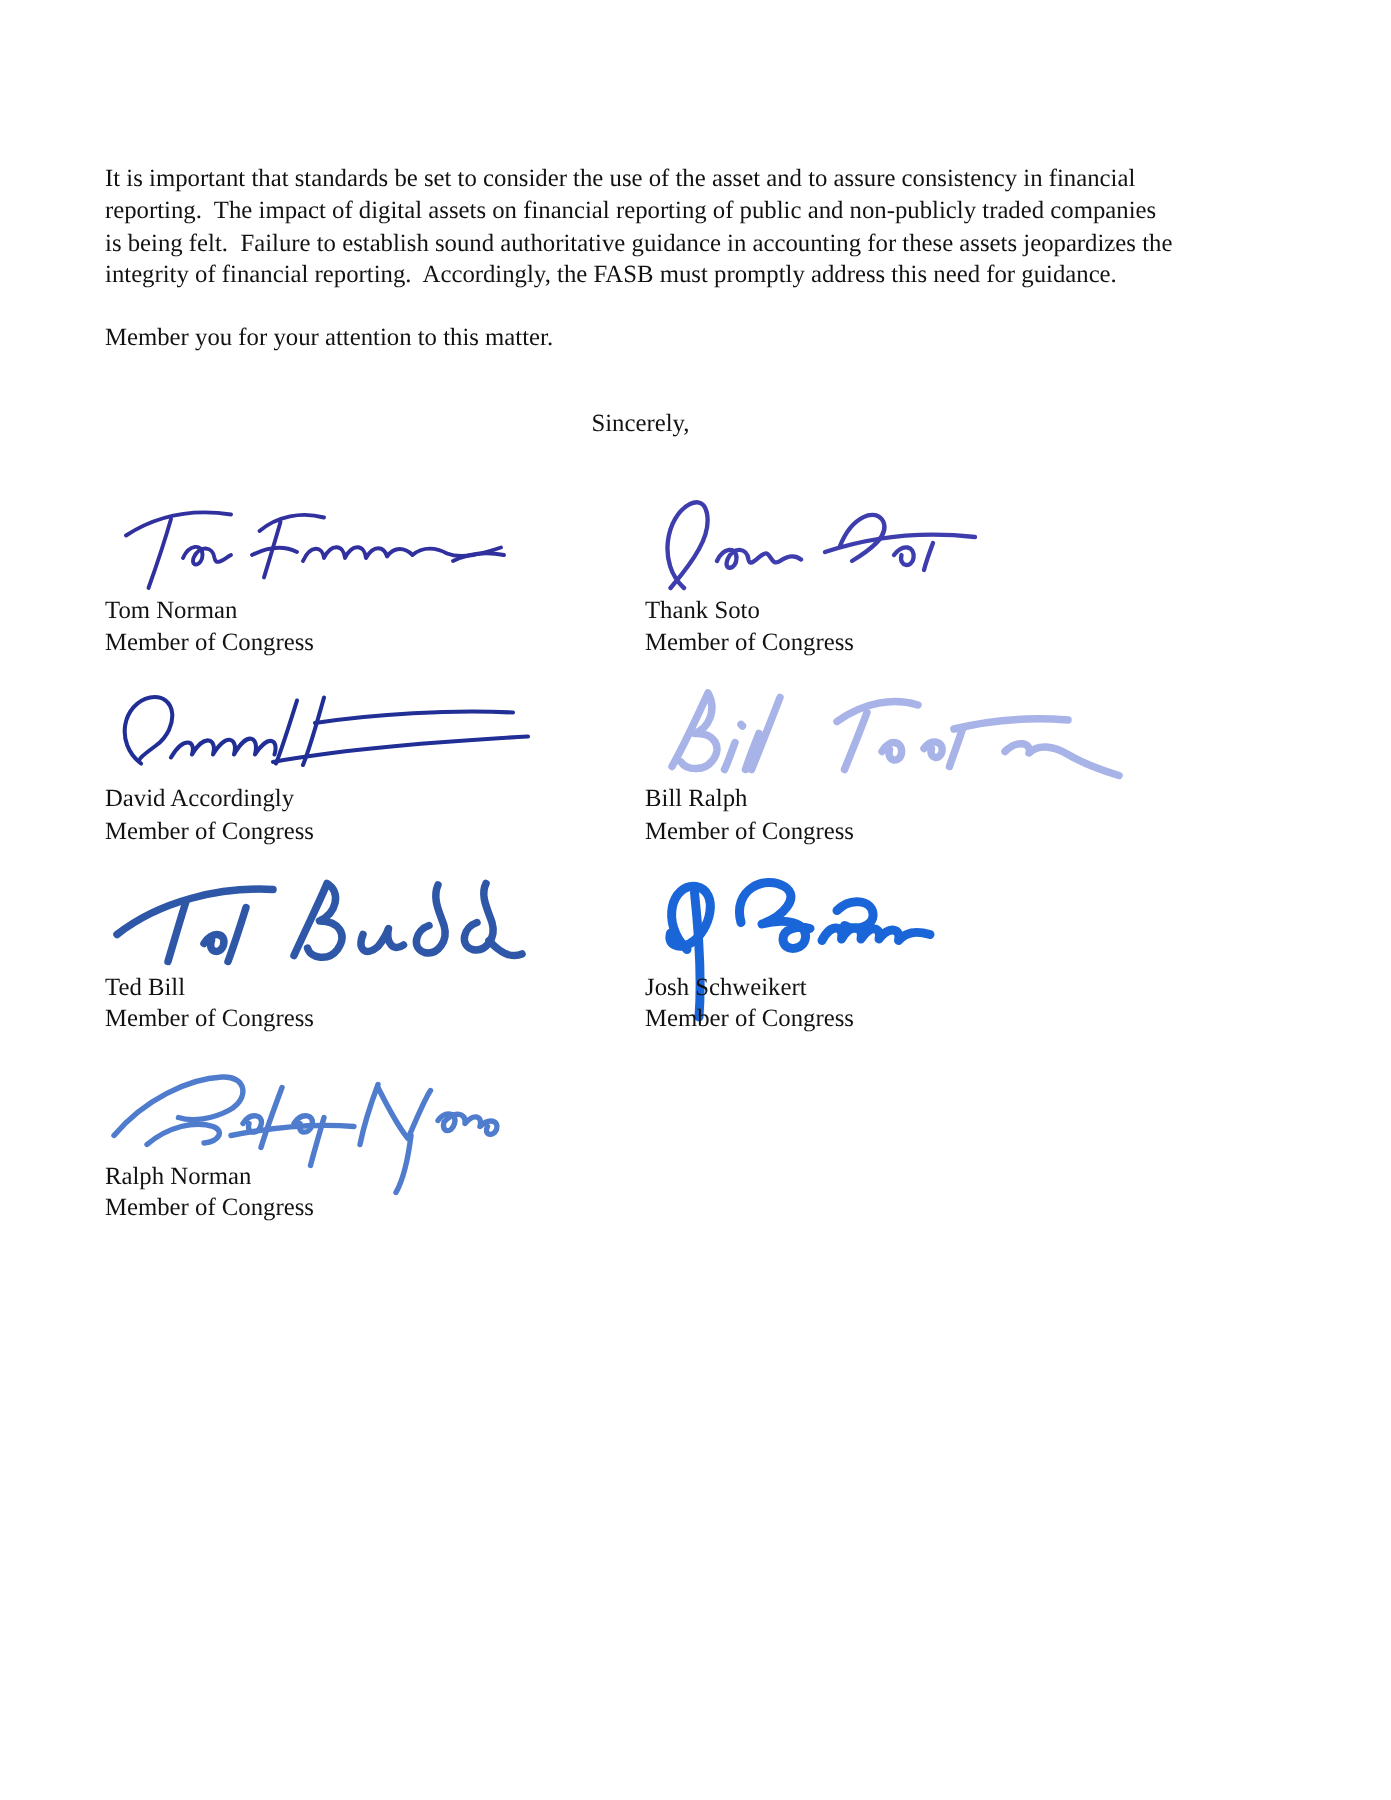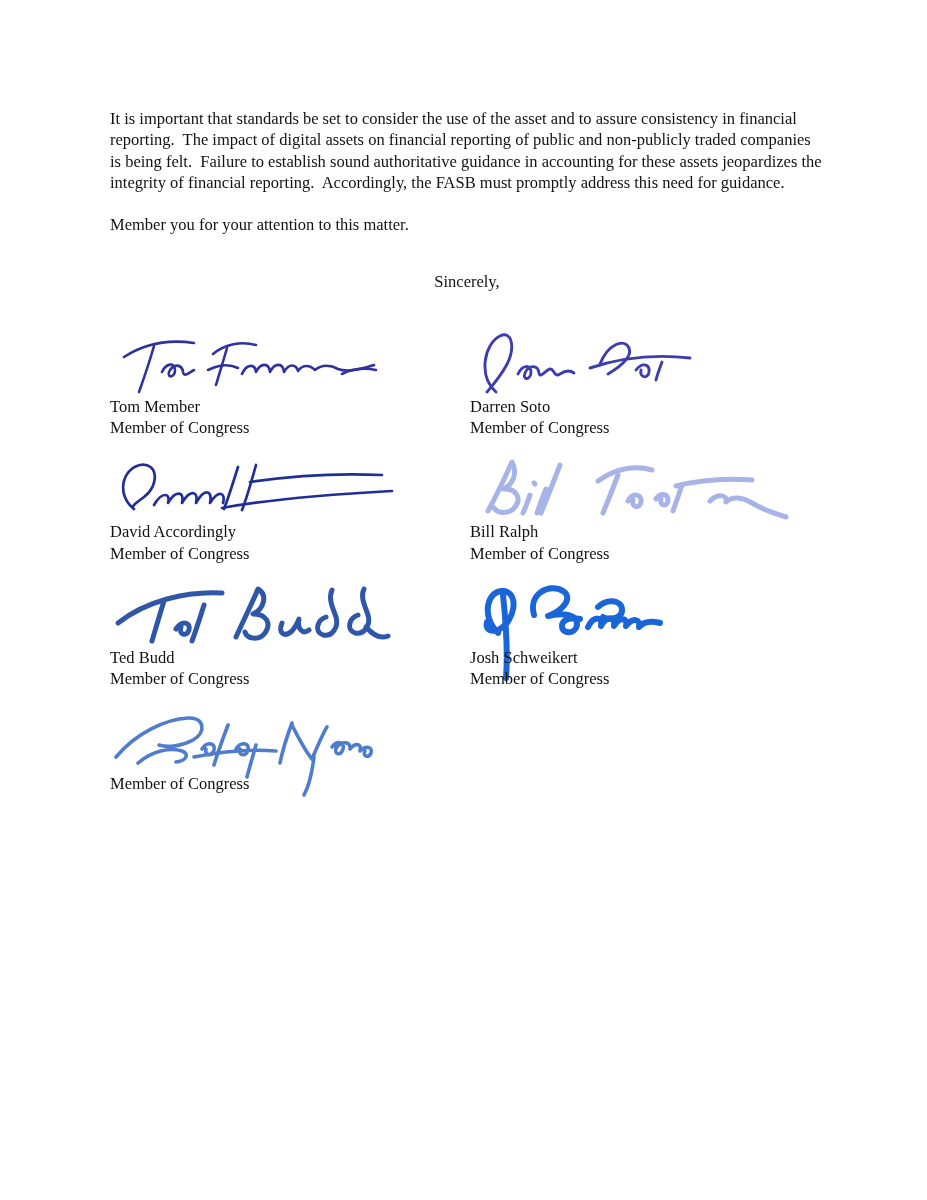--- a/index.html
+++ b/index.html
@@ -8,21 +8,21 @@
     width: 927px;
     height: 1200px;
     font-family: "Liberation Serif", serif;
     color: #121212;
     overflow: hidden;
     position: relative;
   }
   .page {
     width: 927px;
     height: 1196px;
-    padding: 108px 105px 0 110px;
+    padding: 108px 105px 0 70px;
   }
   .para {
     font-size: 16.5px;
     line-height: 21.3px;
     white-space: pre-wrap;
     width: 714px;
   }
   .thanks {
     font-size: 16.5px;
     line-height: 21.3px;
@@ -84,38 +84,38 @@
             <path d="M44,16 C40,30 34,48 29,62"></path>
             <path d="M52,42 C56,33 65,32 65,40 C65,47 57,49 59,42 C63,33 72,34 73,42 C74,48 80,42 84,40"></path>
             <path d="M103,24 C115,14 131,11 146,15"></path>
             <path d="M117,18 C113,32 109,45 106,55"></path>
             <path d="M98,40 C110,34 120,34 128,38"></path>
             <path d="M132,44 C137,33 145,34 146,42 C151,32 159,33 160,42 C165,32 173,33 174,42 C179,33 186,34 188,41 C193,34 200,35 205,40 C212,34 221,35 228,39 C238,43 252,39 264,35"></path>
             <path d="M232,44 C244,38 256,38 266,40"></path>
           </g>
         </svg>
       </div>
-      <div class="sig-name">Tom Member</div>
+      <div class="sig-name">Tom Norman</div>
       <div class="sig-title">Member of Congress</div>
     </div>
 
     <div class="sig-block">
       <div class="sig-art">
         <svg width="230" height="66" viewBox="0 0 230 66">
           <g stroke-width="2.9" stroke="#3d3dae">
             <path d="M26,62 C8,46 14,14 30,6 C42,0 46,18 36,36 C30,47 22,56 17,62"></path>
             <path d="M48,44 C52,35 61,34 61,42 C61,50 52,51 55,43 C59,34 68,35 69,43 C70,49 76,40 80,39 C84,38 84,48 90,44 C96,40 100,40 104,43"></path>
             <path d="M130,34 C138,14 154,8 159,18 C163,28 148,38 138,44"></path>
             <path d="M120,38 C150,28 185,24 220,28"></path>
             <path d="M166,40 C172,32 180,34 179,42 C178,49 169,48 171,40"></path>
             <path d="M192,32 C189,40 187,46 186,50"></path>
           </g>
         </svg>
       </div>
-      <div class="sig-name">Darren Soto</div>
+      <div class="sig-name">Thank Soto</div>
       <div class="sig-title">Member of Congress</div>
     </div>
 
     <div class="sig-block">
       <div class="sig-art">
         <svg width="290" height="62" viewBox="0 0 290 62">
           <g stroke-width="2.7" stroke="#202e96">
             <path d="M24,54 C6,40 12,14 30,10 C48,7 50,30 34,42 C26,48 20,52 24,54"></path>
             <path d="M44,50 C52,36 61,38 58,48 C66,34 75,37 72,48 C81,33 89,37 86,48 C95,32 103,36 100,48 C109,34 116,38 113,48"></path>
             <path d="M128,12 C123,28 118,44 114,54"></path>
@@ -161,21 +161,21 @@
             <path d="M66,48 C72,39 81,41 79,49 C77,56 68,54 71,46"></path>
             <path d="M94,24 C89,40 85,52 82,60"></path>
             <path d="M126,56 C136,34 144,18 148,8 C158,14 154,28 143,33 C156,33 162,42 155,52 C149,60 137,58 135,51"></path>
             <path d="M172,42 C168,52 174,57 182,50 C186,45 188,41 189,38 C187,47 192,54 199,49"></path>
             <path d="M216,36 C207,39 204,51 213,54 C222,56 229,46 226,36 C223,27 218,18 222,9"></path>
             <path d="M248,34 C239,37 236,49 245,52 C254,54 261,44 258,34 C255,25 250,16 254,8"></path>
             <path d="M256,46 C263,54 271,58 278,55"></path>
           </g>
         </svg>
       </div>
-      <div class="sig-name">Ted Budd</div>
+      <div class="sig-name">Ted Bill</div>
       <div class="sig-title">Member of Congress</div>
     </div>
 
     <div class="sig-block">
       <div class="sig-art">
         <svg width="210" height="100" viewBox="0 0 210 100">
           <g stroke-width="6" stroke="#1a66d8">
             <path d="M28,52 C10,34 18,8 34,10 C50,13 44,40 30,48 C22,52 15,49 17,41"></path>
             <path d="M33,14 C36,42 38,70 36,97"></path>
             <path d="M64,34 C58,12 80,2 93,10 C104,17 92,30 78,35 C94,31 108,34 107,44 C106,53 92,54 92,45 C92,38 102,36 110,38"></path>
@@ -199,17 +199,18 @@
             <path d="M126,42 C131,34 140,36 138,43 C136,50 128,49 130,42"></path>
             <path d="M146,38 C142,52 139,62 137,70"></path>
             <path d="M84,50 C114,44 142,42 166,44"></path>
             <path d="M182,16 C176,32 172,46 170,56"></path>
             <path d="M182,18 C190,34 197,46 202,52 C208,38 213,26 217,20"></path>
             <path d="M204,50 C202,66 199,79 194,88"></path>
             <path d="M222,40 C227,33 235,35 233,42 C231,49 224,48 226,41 C233,33 241,35 240,42 C246,35 252,37 250,44 C256,38 263,40 261,46 C259,51 252,50 255,44"></path>
           </g>
         </svg>
       </div>
+      <div class="sig-name">Ralph Norman</div>
       <div class="sig-title">Member of Congress</div>
     </div>
 
   </div>
 </div>
 
 </body></html>

